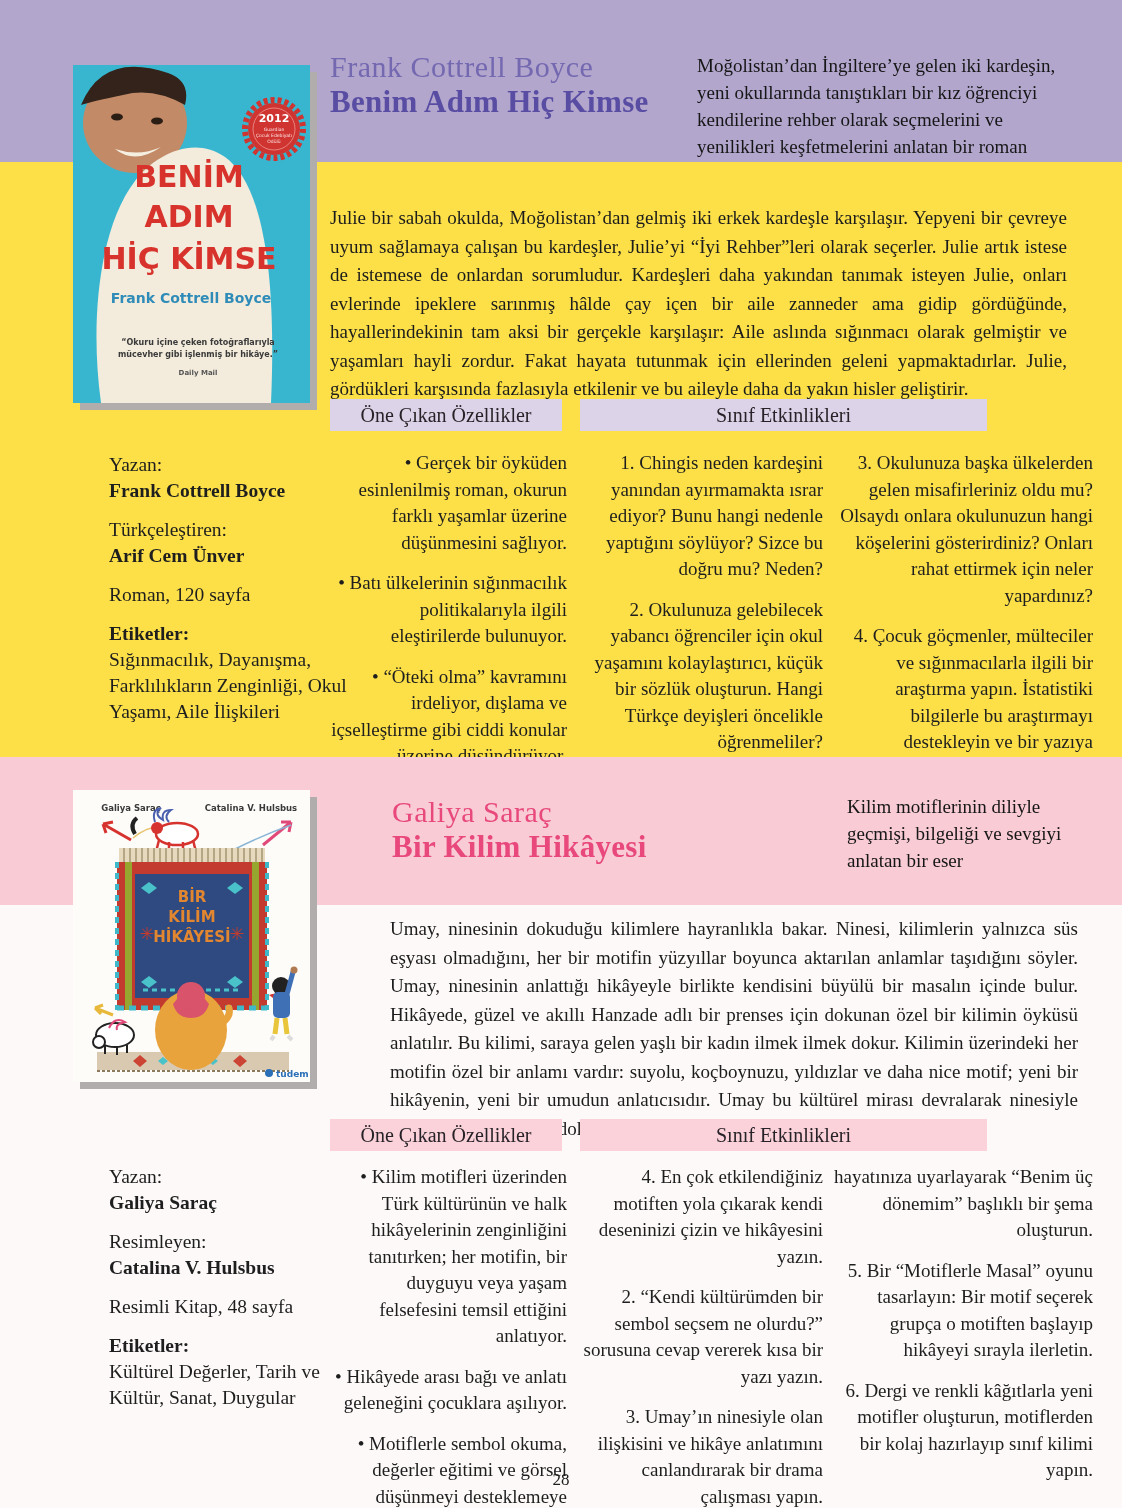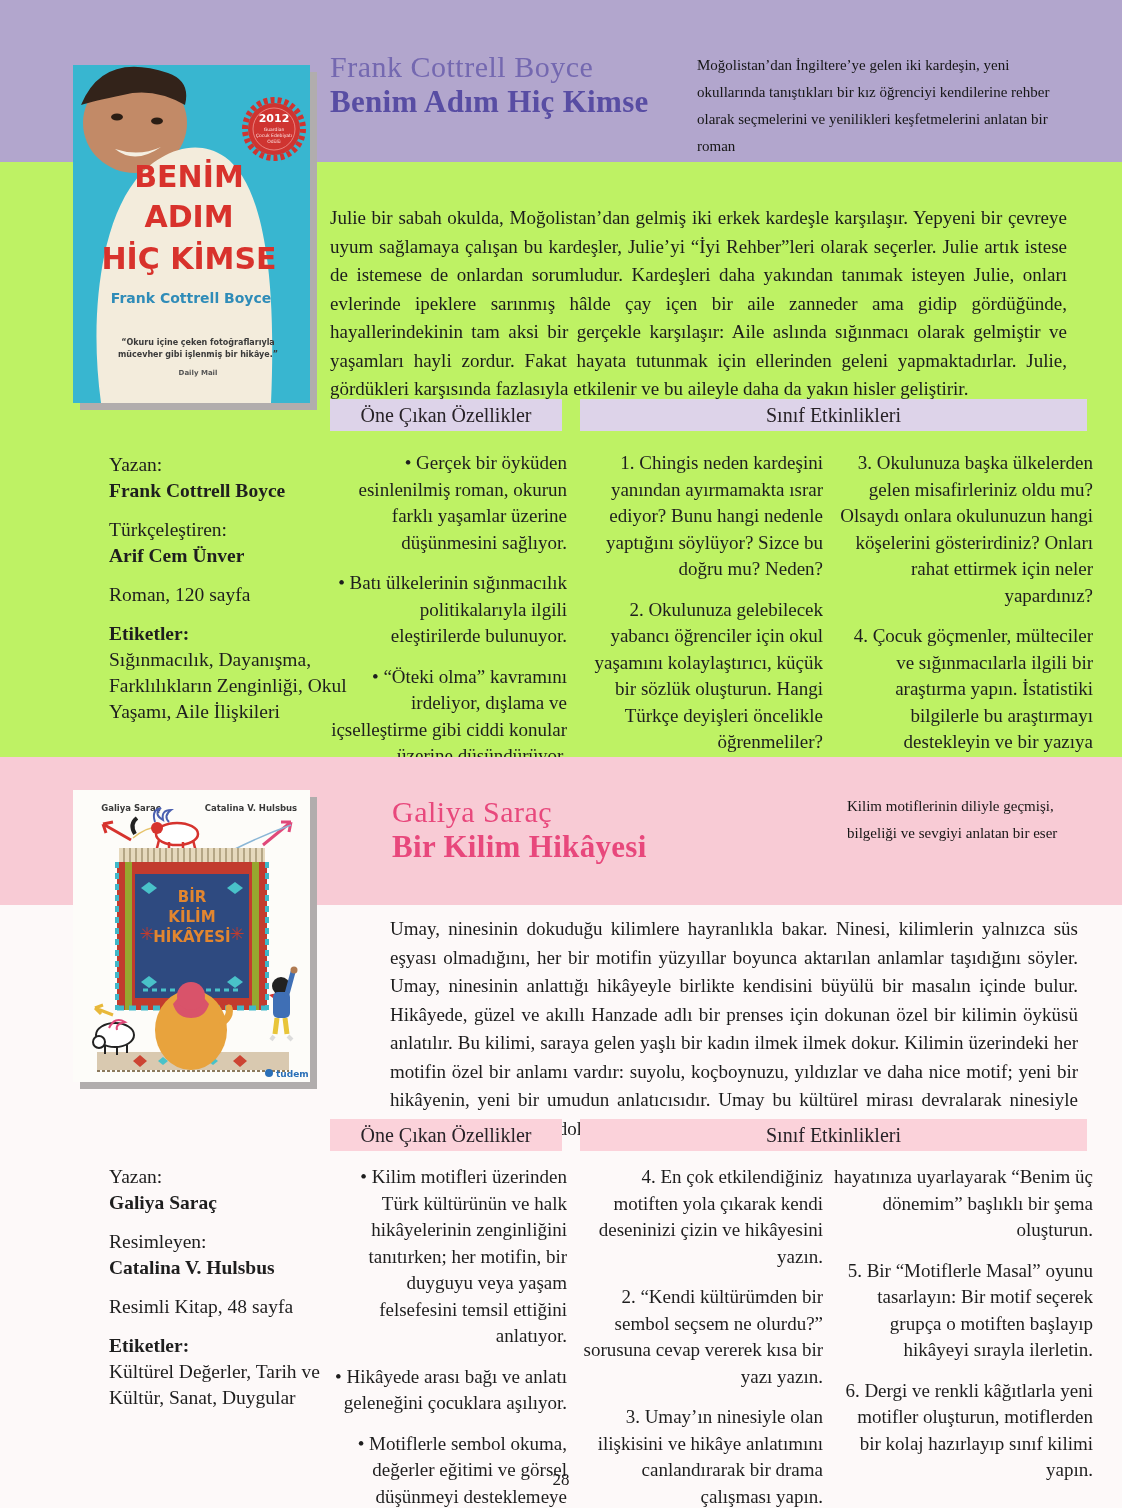--- a/index.html
+++ b/index.html
@@ -2,54 +2,54 @@
 <html lang="tr"><head>
 <meta charset="utf-8">
 <style>
   html,body{margin:0;padding:0;}
   body{
     width:1122px;height:1508px;position:relative;overflow:hidden;
     background:#ffffff;color:#1e1e1e;
     font-family:"Liberation Serif", serif;
   }
   .section{position:absolute;left:0;width:1122px;}
-  .sec1{top:0;height:757px;background:#bef264;}
+  .sec1{top:0;height:757px;background:#fde047;}
   .sec2{top:757px;height:751px;background:#fdf9f9;}
   .band{position:absolute;left:0;top:0;width:1122px;}
   .band1{height:162px;background:#b2a6cd;}
   .band2{height:148px;background:#f8cbd5;}
 
   .cover{position:absolute;box-shadow:7px 7px 0 #b1adad;}
   .cover1{left:73px;top:65px;width:237px;height:338px;}
   .cover2{left:73px;top:33px;width:237px;height:292px;background:#fff;}
   .cover svg{display:block;}
 
   .headblock{position:absolute;left:330px;top:50px;}
   .headblock2{left:392px;top:38px;}
   .author-line{font-size:30px;letter-spacing:.5px;}
   .c-purple .author-line{color:#7468b0;}
   .c-purple .title-line{color:#584da3;}
   .c-pink .author-line{color:#e8487c;}
   .c-pink .title-line{color:#e8487c;}
   .title-line{font-size:31px;font-weight:bold;margin-top:0;letter-spacing:.3px;}
 
-  .tagline{position:absolute;font-size:15px;line-height:27px;color:#161616;}
+  .tagline{position:absolute;font-size:19px;line-height:27px;color:#161616;}
   .tag1{left:697px;top:52px;width:380px;}
   .tag2{left:847px;top:36px;width:235px;}
 
   .summary{position:absolute;font-size:19px;line-height:28.5px;text-align:justify;color:#1c1c1c;}
   .sum1{left:330px;top:204px;width:737px;}
   .sum2{left:390px;top:158px;width:688px;}
 
   .hdrband{position:absolute;height:32px;display:flex;align-items:center;justify-content:center;
     font-weight:normal;font-size:20px;color:#272227;}
   .hb-purple{background:#ddd3e9;}
   .hb-pink{background:#fbd2da;}
   .f-hdr{left:330px;width:232px;}
-  .a-hdr{left:580px;width:507px;}
+  .a-hdr{left:580px;width:407px;}
   .hdr-row1{top:399px;}
   .hdr-row2{top:362px;}
 
   .col{position:absolute;font-size:19px;line-height:26.5px;text-align:right;}
   .col p{margin:0 0 14px 0;}
   .features p::before{content:"• ";}
   .f-col{left:330px;width:237px;}
   .a-col1{left:583px;width:240px;}
   .a-col2{left:833px;width:260px;}
   .row1{top:450px;}

